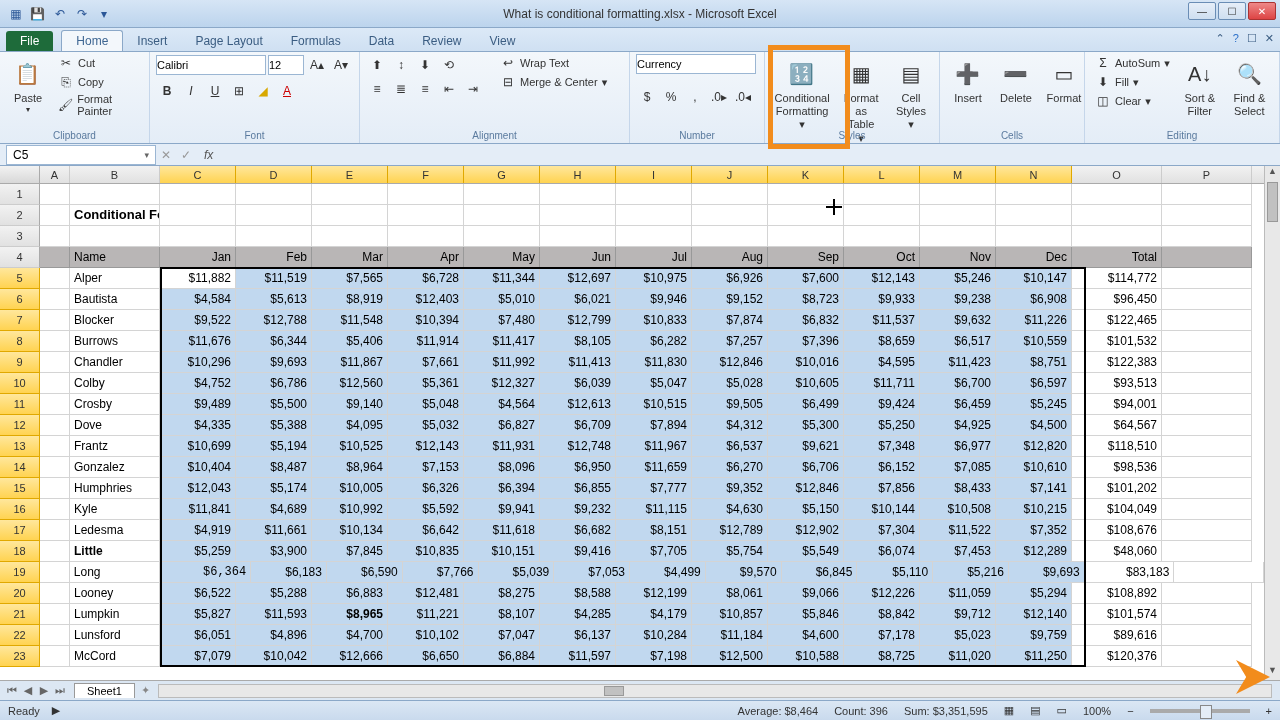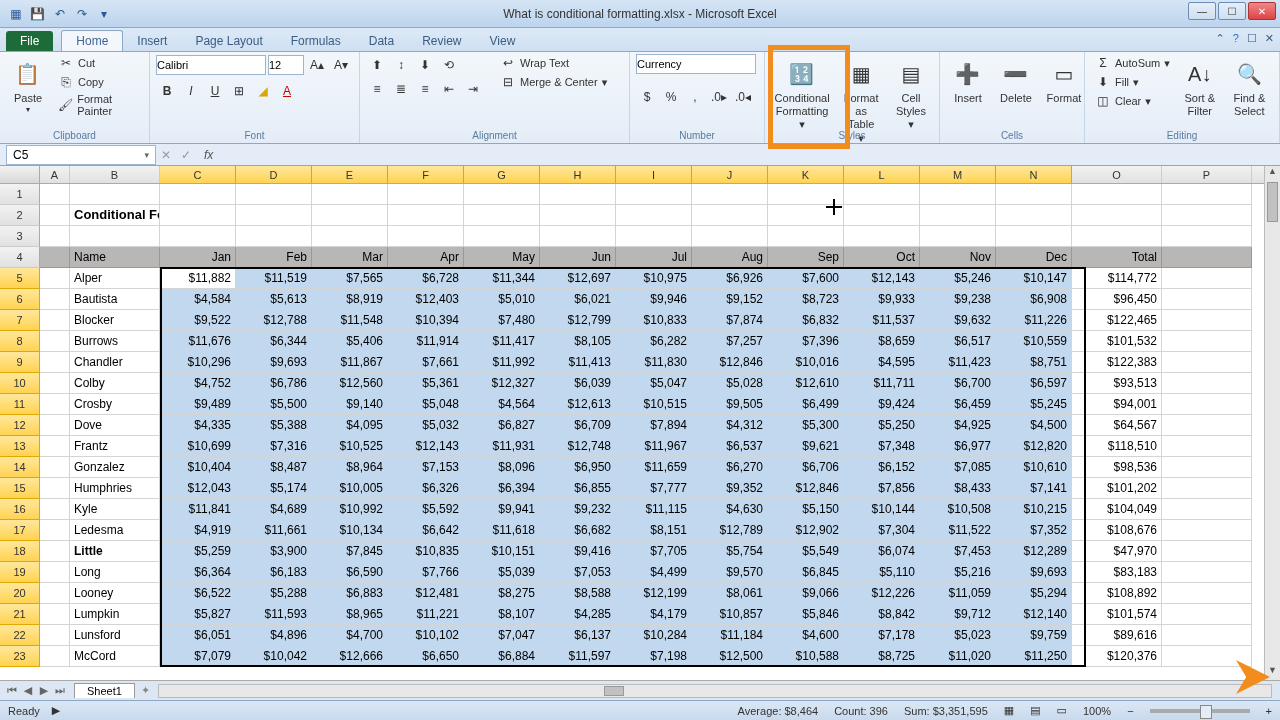--- a/index.html
+++ b/index.html
@@ -468,21 +468,21 @@
         <div class="cell" style="width: 30px;"></div>
         <div class="cell name" style="width: 90px;">Colby</div>
         <div class="cell num sel" style="width: 76px;">$4,752</div>
         <div class="cell num sel" style="width: 76px;">$6,786</div>
         <div class="cell num sel" style="width: 76px;">$12,560</div>
         <div class="cell num sel" style="width: 76px;">$5,361</div>
         <div class="cell num sel" style="width: 76px;">$12,327</div>
         <div class="cell num sel" style="width: 76px;">$6,039</div>
         <div class="cell num sel" style="width: 76px;">$5,047</div>
         <div class="cell num sel" style="width: 76px;">$5,028</div>
-        <div class="cell num sel" style="width: 76px;">$12,610</div>
+        <div class="cell num sel" style="width: 76px;">$10,605</div>
         <div class="cell num sel" style="width: 76px;">$11,711</div>
         <div class="cell num sel" style="width: 76px;">$6,700</div>
         <div class="cell num sel" style="width: 76px;">$6,597</div>
         <div class="cell num" style="width: 90px;">$93,513</div>
         <div class="cell num" style="width: 90px;"></div>
       </div>
       <div class="row">
         <div class="row-h sel">11</div>
         <div class="cell" style="width: 30px;"></div>
         <div class="cell name" style="width: 90px;">Crosby</div>
@@ -518,21 +518,21 @@
         <div class="cell num sel" style="width: 76px;">$4,925</div>
         <div class="cell num sel" style="width: 76px;">$4,500</div>
         <div class="cell num" style="width: 90px;">$64,567</div>
         <div class="cell num" style="width: 90px;"></div>
       </div>
       <div class="row">
         <div class="row-h sel">13</div>
         <div class="cell" style="width: 30px;"></div>
         <div class="cell name" style="width: 90px;">Frantz</div>
         <div class="cell num sel" style="width: 76px;">$10,699</div>
-        <div class="cell num sel" style="width: 76px;">$7,316</div>
+        <div class="cell num sel" style="width: 76px;">$5,194</div>
         <div class="cell num sel" style="width: 76px;">$10,525</div>
         <div class="cell num sel" style="width: 76px;">$12,143</div>
         <div class="cell num sel" style="width: 76px;">$11,931</div>
         <div class="cell num sel" style="width: 76px;">$12,748</div>
         <div class="cell num sel" style="width: 76px;">$11,967</div>
         <div class="cell num sel" style="width: 76px;">$6,537</div>
         <div class="cell num sel" style="width: 76px;">$9,621</div>
         <div class="cell num sel" style="width: 76px;">$7,348</div>
         <div class="cell num sel" style="width: 76px;">$6,977</div>
         <div class="cell num sel" style="width: 76px;">$12,820</div>
@@ -624,28 +624,28 @@
         <div class="cell num sel" style="width: 76px;">$7,845</div>
         <div class="cell num sel" style="width: 76px;">$10,835</div>
         <div class="cell num sel" style="width: 76px;">$10,151</div>
         <div class="cell num sel" style="width: 76px;">$9,416</div>
         <div class="cell num sel" style="width: 76px;">$7,705</div>
         <div class="cell num sel" style="width: 76px;">$5,754</div>
         <div class="cell num sel" style="width: 76px;">$5,549</div>
         <div class="cell num sel" style="width: 76px;">$6,074</div>
         <div class="cell num sel" style="width: 76px;">$7,453</div>
         <div class="cell num sel" style="width: 76px;">$12,289</div>
-        <div class="cell num" style="width: 90px;">$47,970</div>
+        <div class="cell num" style="width: 90px;">$48,060</div>
         <div class="cell num" style="width: 90px;"></div>
       </div>
       <div class="row">
         <div class="row-h sel">19</div>
         <div class="cell" style="width: 30px;"></div>
         <div class="cell name" style="width: 90px;">Long</div>
-        <div class="cell num sel" style="width: 76px;">$6,364</div>
+        <div class="cell num sel" style="width: 92px; font-family: Liberation Mono, monospace;">$6,364</div>
         <div class="cell num sel" style="width: 76px;">$6,183</div>
         <div class="cell num sel" style="width: 76px;">$6,590</div>
         <div class="cell num sel" style="width: 76px;">$7,766</div>
         <div class="cell num sel" style="width: 76px;">$5,039</div>
         <div class="cell num sel" style="width: 76px;">$7,053</div>
         <div class="cell num sel" style="width: 76px;">$4,499</div>
         <div class="cell num sel" style="width: 76px;">$9,570</div>
         <div class="cell num sel" style="width: 76px;">$6,845</div>
         <div class="cell num sel" style="width: 76px;">$5,110</div>
         <div class="cell num sel" style="width: 76px;">$5,216</div>
@@ -671,21 +671,21 @@
         <div class="cell num sel" style="width: 76px;">$5,294</div>
         <div class="cell num" style="width: 90px;">$108,892</div>
         <div class="cell num" style="width: 90px;"></div>
       </div>
       <div class="row">
         <div class="row-h sel">21</div>
         <div class="cell" style="width: 30px;"></div>
         <div class="cell name" style="width: 90px;">Lumpkin</div>
         <div class="cell num sel" style="width: 76px;">$5,827</div>
         <div class="cell num sel" style="width: 76px;">$11,593</div>
-        <div class="cell num sel" style="width: 76px;">$8,965</div>
+        <div class="cell num sel" style="width: 76px; font-weight: bold;">$8,965</div>
         <div class="cell num sel" style="width: 76px;">$11,221</div>
         <div class="cell num sel" style="width: 76px;">$8,107</div>
         <div class="cell num sel" style="width: 76px;">$4,285</div>
         <div class="cell num sel" style="width: 76px;">$4,179</div>
         <div class="cell num sel" style="width: 76px;">$10,857</div>
         <div class="cell num sel" style="width: 76px;">$5,846</div>
         <div class="cell num sel" style="width: 76px;">$8,842</div>
         <div class="cell num sel" style="width: 76px;">$9,712</div>
         <div class="cell num sel" style="width: 76px;">$12,140</div>
         <div class="cell num" style="width: 90px;">$101,574</div>

